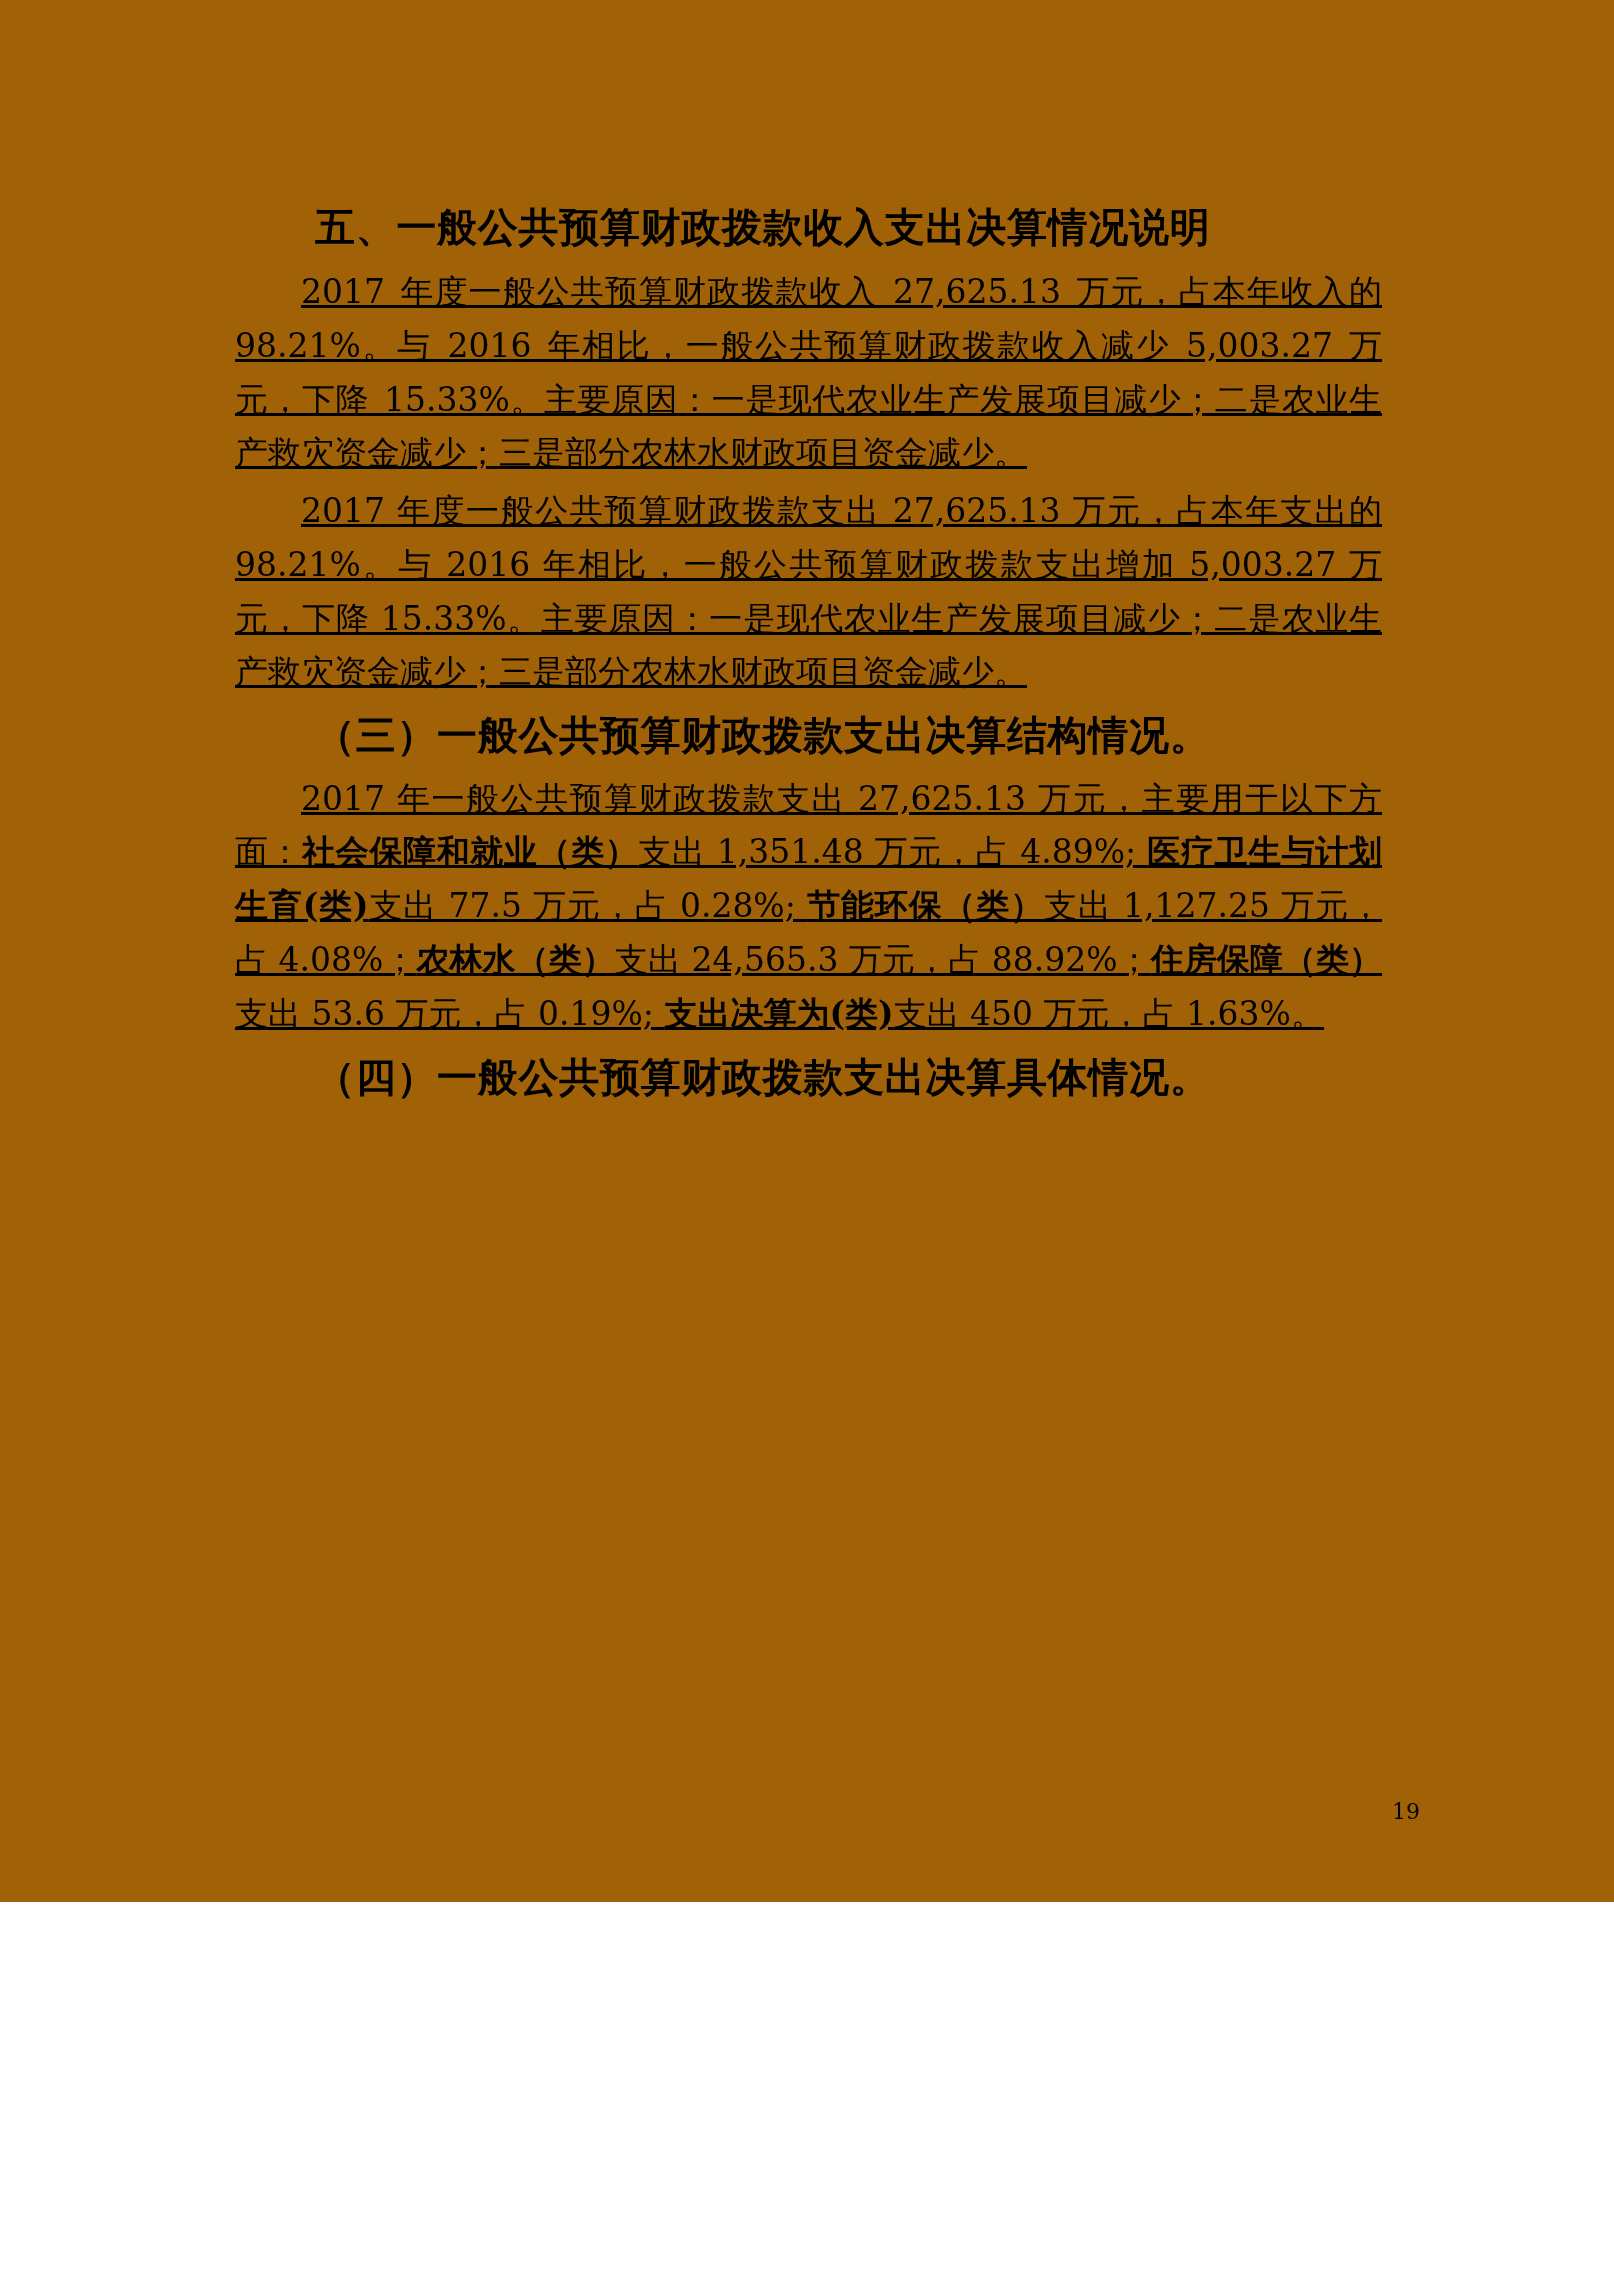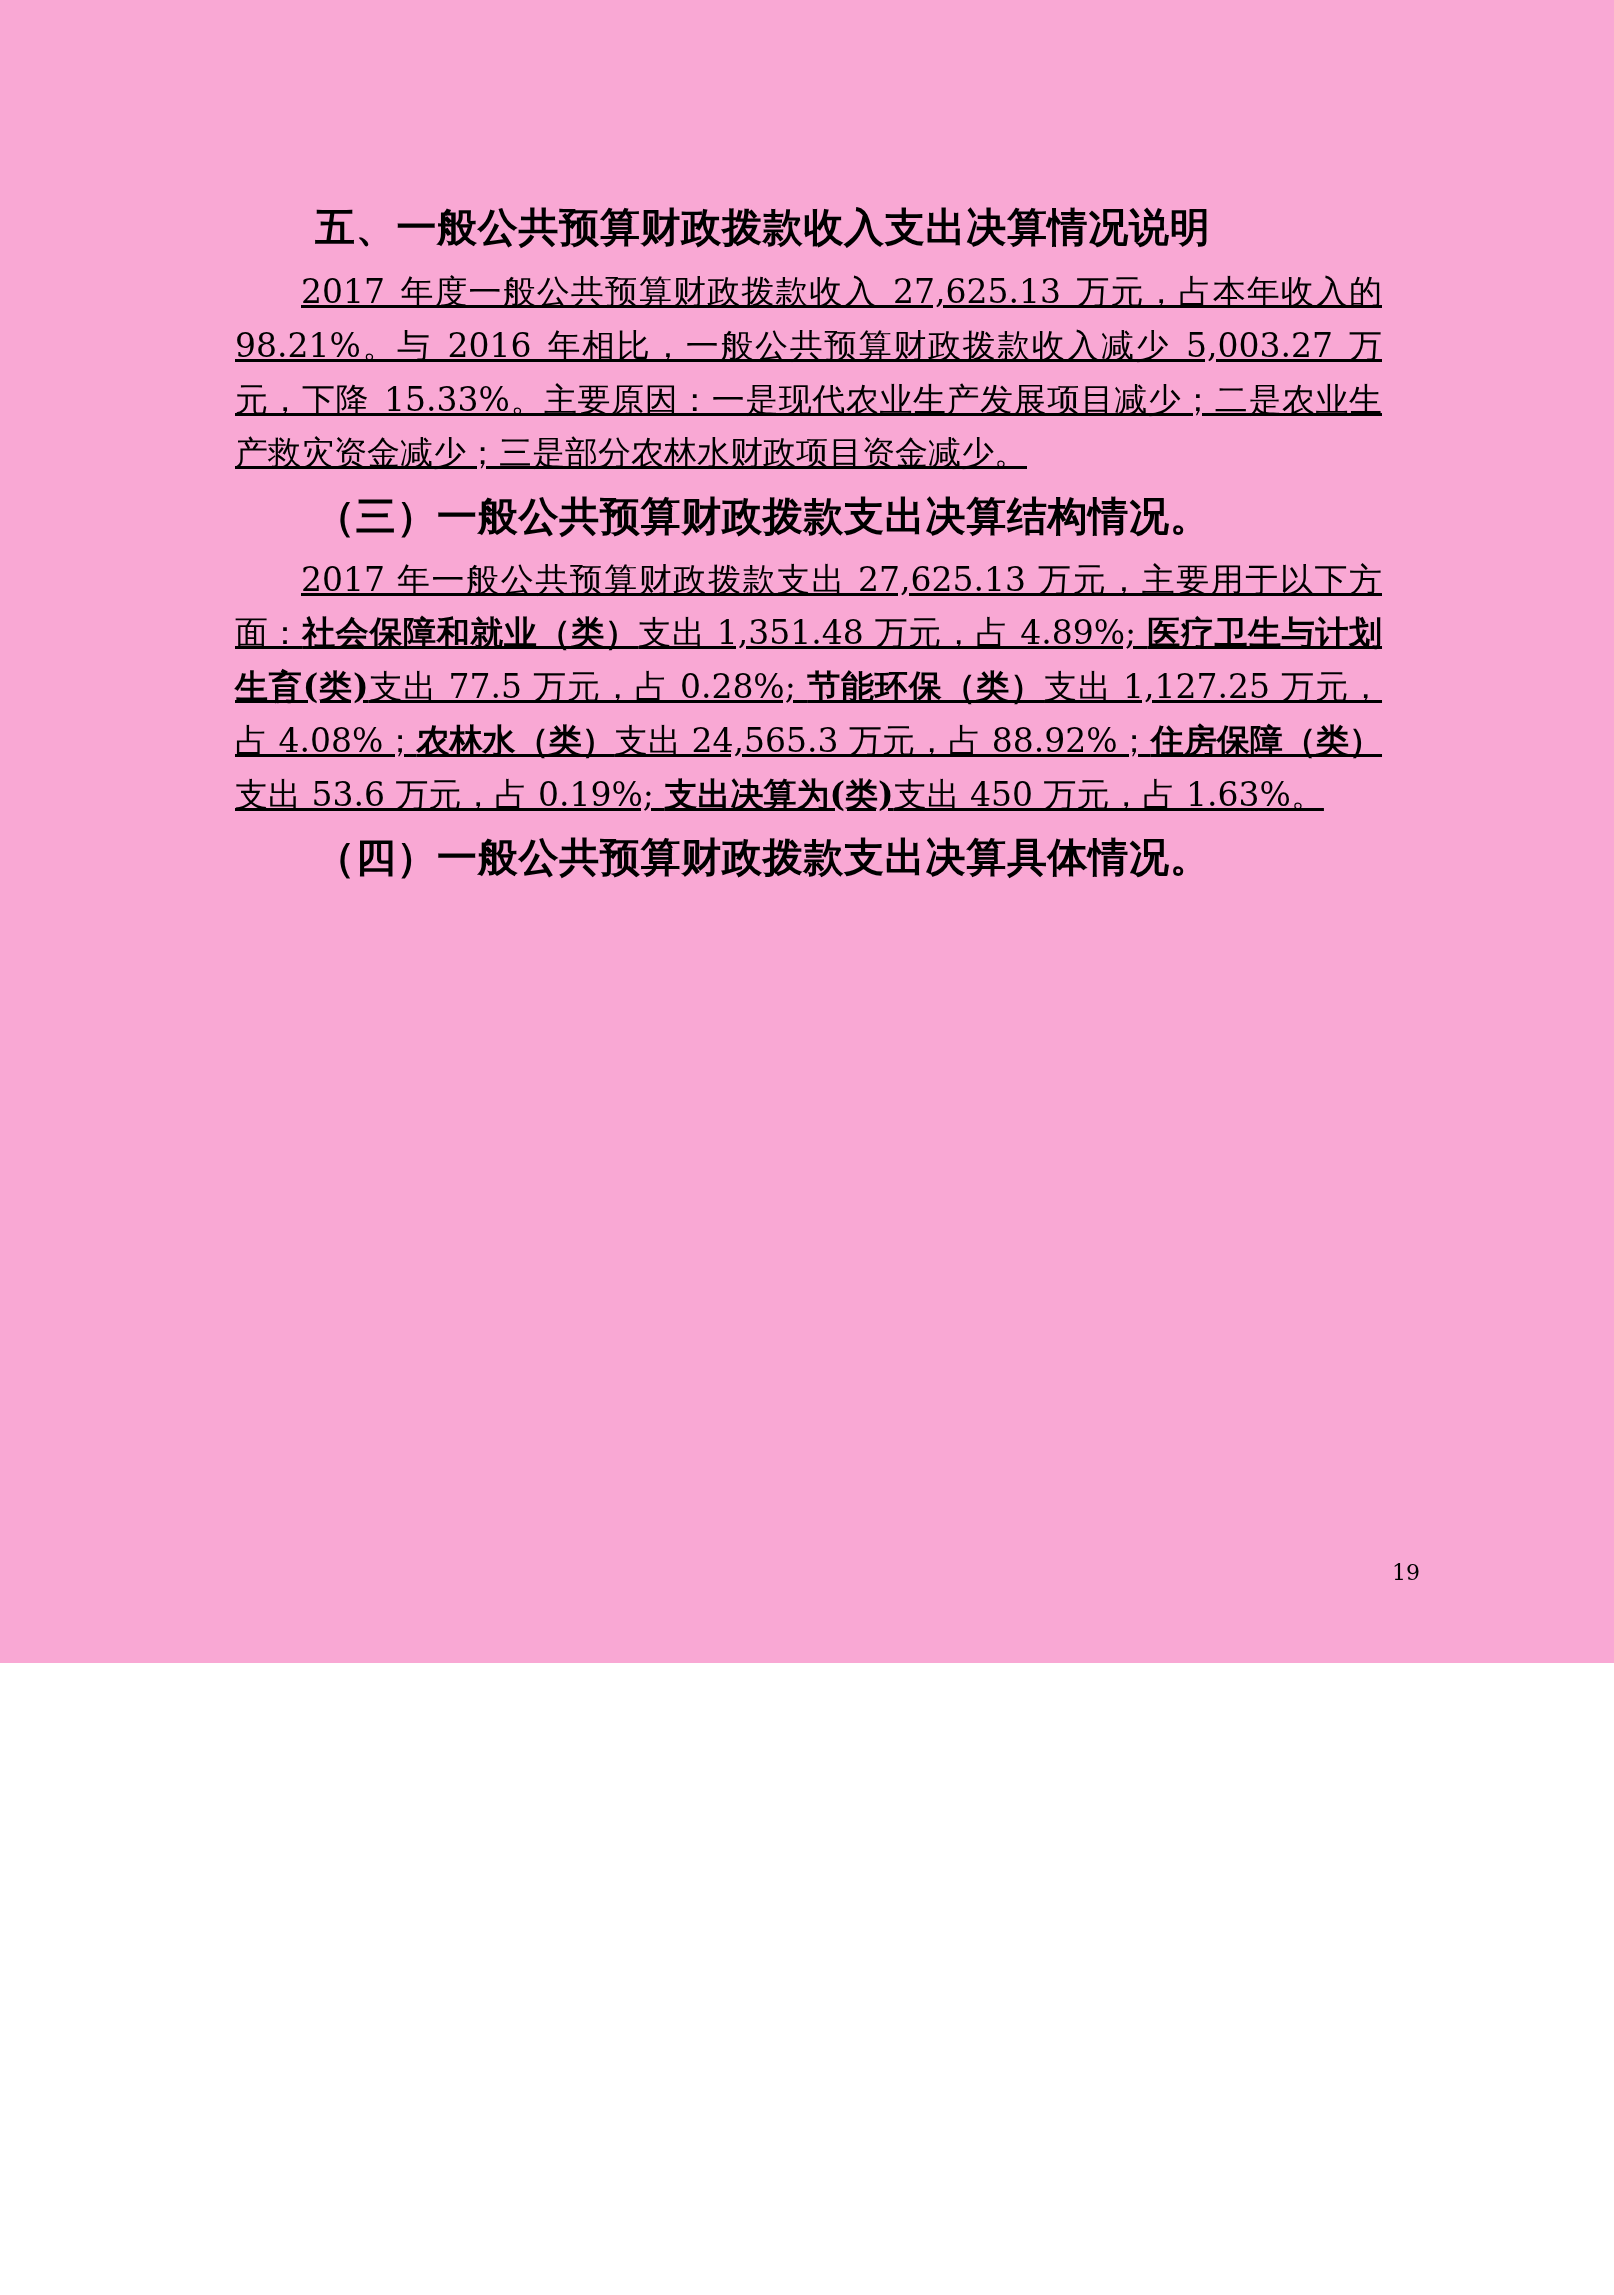--- a/index.html
+++ b/index.html
@@ -7,22 +7,22 @@
     padding: 0;
     background: #ffffff;
   }
   body {
     font-family: "DejaVu Serif", "Liberation Serif", serif;
     color: #000000;
   }
   .page {
     position: relative;
     width: 1615px;
-    height: 1663px;
-    background: #f9a8d4;
+    height: 1902px;
+    background: #a16207;
     box-sizing: border-box;
     padding: 195px 195px 91px 235px;
     overflow: hidden;
   }
   .doc-body {
     width: 1147px;
   }
   .heading {
     font-size: 40px;
     font-weight: bold;
@@ -71,20 +71,21 @@
 
 <div class="page">
   <div class="doc-body">
 
     <div class="heading">五、一般公共预算财政拨款收入支出决算情况说明</div>
 
 
     <div class="para loose">2017 年度一般公共预算财政拨款收入 27,625.13 万元，占本年收入的 98.21%。与 2016 年相比，一般公共预算财政拨款收入减少 5,003.27 万元，下降 15.33%。主要原因：一是现代农业生产发展项目减少；二是农业生产救灾资金减少；三是部分农林水财政项目资金减少。</div>
 
 
+    <div class="para">2017 年度一般公共预算财政拨款支出 27,625.13 万元，占本年支出的 98.21%。与 2016 年相比，一般公共预算财政拨款支出增加 5,003.27 万元，下降 15.33%。主要原因：一是现代农业生产发展项目减少；二是农业生产救灾资金减少；三是部分农林水财政项目资金减少。</div>
 
     <div class="subheading">（三）一般公共预算财政拨款支出决算结构情况。</div>
 
     <div class="para"><span>2017 年一般公共预算财政拨款支出 27,625.13 万元，主要用于以下方面：</span><b>社会保障和就业（类）</b><span>支出 1,351.48 万元，占 4.89%; </span><b>医疗卫生与计划生育(类)</b><span>支出 77.5 万元，占 0.28%; </span><b>节能环保（类）</b><span>支出 1,127.25 万元，占 4.08%；</span><b>农林水（类）</b><span>支出 24,565.3 万元，占 88.92%；</span><b>住房保障（类）</b><span>支出 53.6 万元，占 0.19%; </span><b>支出决算为(类)</b><span>支出 450 万元，占 1.63%。</span></div>
 
     <div class="subheading">（四）一般公共预算财政拨款支出决算具体情况。</div>
 
 
   </div>
 

